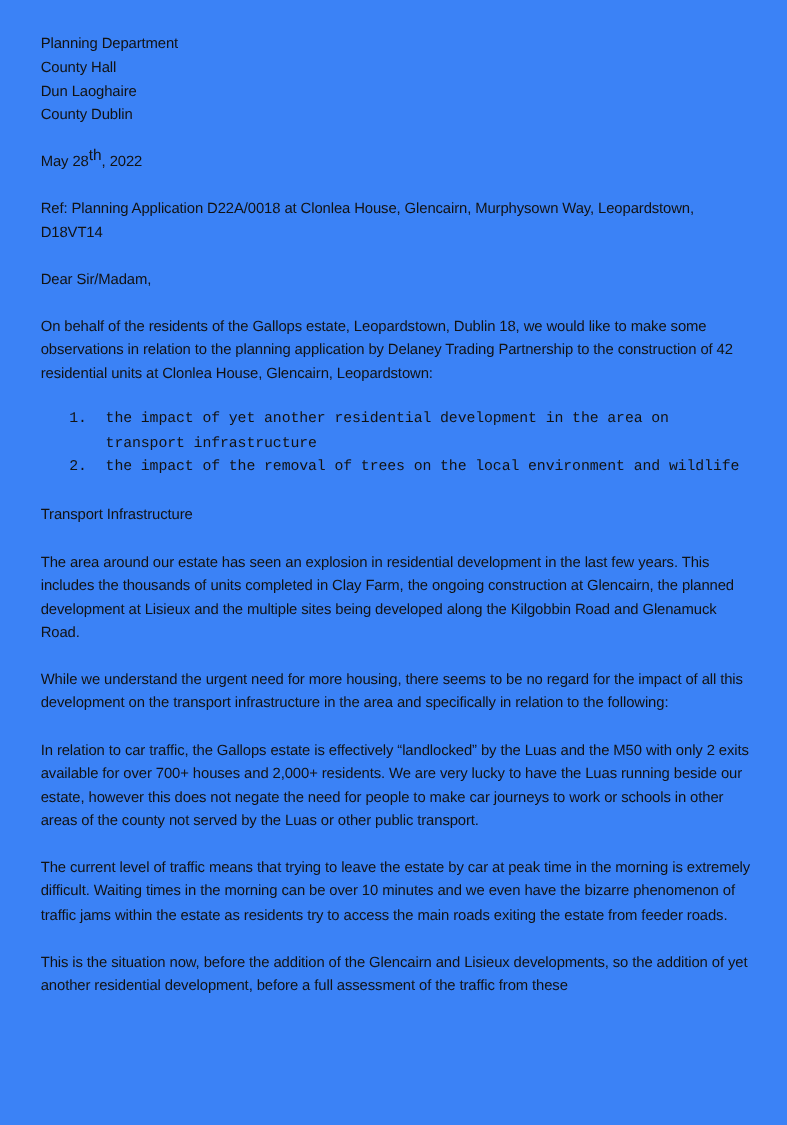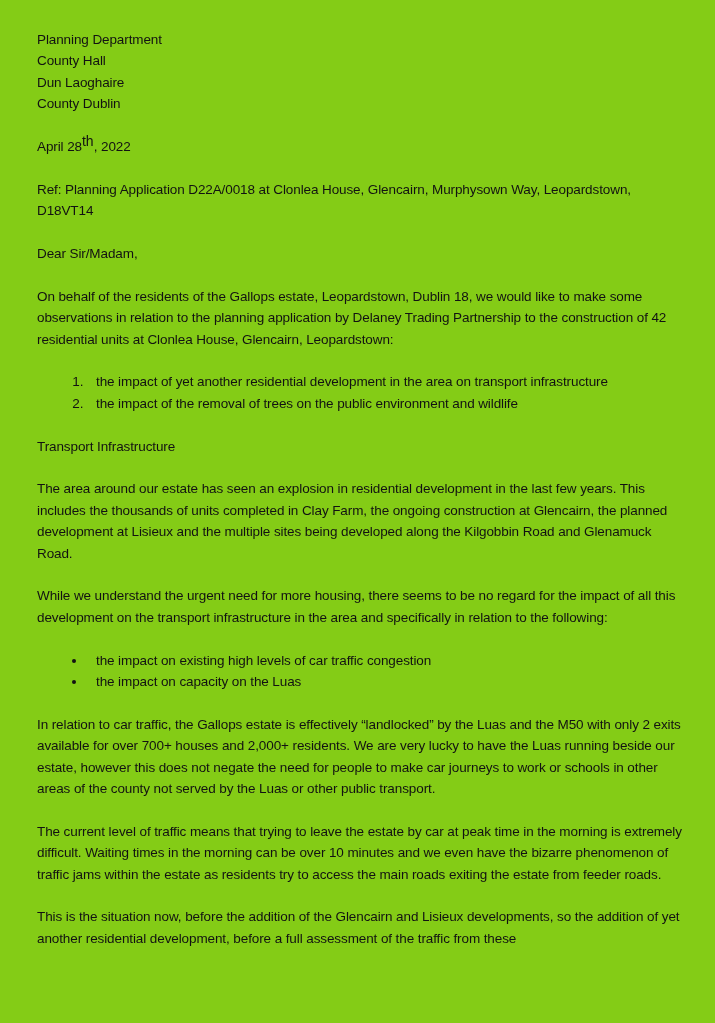--- a/index.html
+++ b/index.html
@@ -5,41 +5,42 @@
   html, body {
     margin: 0;
     padding: 0;
     background: #ffffff;
   }
   .page {
     position: relative;
     width: 715px;
     height: 1023px;
     box-sizing: border-box;
-    background: #84cc16;
+    background: #3b82f6;
     padding: 29px 33px 0 37px;
     overflow: hidden;
     font-family: "Liberation Sans", sans-serif;
     font-size: 13.5px;
     line-height: 21.4px;
     letter-spacing: -0.1px;
     color: #121212;
   }
   .block {
     margin: 0 0 21.4px 0;
   }
   p {
     margin: 0 0 21.4px 0;
   }
   .heading {
     font-weight: normal;
   }
   ol, ul {
     margin: 0 0 21.4px 0;
     padding-left: 50px;
+    font-family: Liberation Mono, monospace;
   }
   ol li, ul li {
     padding-left: 9px;
   }
   ul {
     list-style-type: disc;
   }
   sup {
     font-size: 14px;
     line-height: 0;
@@ -52,43 +53,39 @@
 
 <div class="page">
 
   <div class="block">
     <div>Planning Department</div>
     <div>County Hall</div>
     <div>Dun Laoghaire</div>
     <div>County Dublin</div>
   </div>
 
-  <p><span>April 28</span><sup>th</sup><span>, 2022</span></p>
+  <p><span>May 28</span><sup>th</sup><span>, 2022</span></p>
 
   <p>Ref: Planning Application D22A/0018 at Clonlea House, Glencairn, Murphysown Way, Leopardstown, D18VT14</p>
 
   <p>Dear Sir/Madam,</p>
 
   <p>On behalf of the residents of the Gallops estate, Leopardstown, Dublin 18, we would like to make some observations in relation to the planning application by Delaney Trading Partnership to the construction of 42 residential units at Clonlea House, Glencairn, Leopardstown:</p>
 
   <ol>
     <li>the impact of yet another residential development in the area on transport infrastructure</li>
-    <li>the impact of the removal of trees on the public environment and wildlife</li>
+    <li>the impact of the removal of trees on the local environment and wildlife</li>
   </ol>
 
   <p class="heading">Transport Infrastructure</p>
 
   <p>The area around our estate has seen an explosion in residential development in the last few years. This includes the thousands of units completed in Clay Farm, the ongoing construction at Glencairn, the planned development at Lisieux and the multiple sites being developed along the Kilgobbin Road and Glenamuck Road.</p>
 
   <p>While we understand the urgent need for more housing, there seems to be no regard for the impact of all this development on the transport infrastructure in the area and specifically in relation to the following:</p>
 
-  <ul>
-    <li>the impact on existing high levels of car traffic congestion</li>
-    <li>the impact on capacity on the Luas</li>
-  </ul>
 
   <p>In relation to car traffic, the Gallops estate is effectively “landlocked” by the Luas and the M50 with only 2 exits available for over 700+ houses and 2,000+ residents. We are very lucky to have the Luas running beside our estate, however this does not negate the need for people to make car journeys to work or schools in other areas of the county not served by the Luas or other public transport.</p>
 
   <p>The current level of traffic means that trying to leave the estate by car at peak time in the morning is extremely difficult. Waiting times in the morning can be over 10 minutes and we even have the bizarre phenomenon of traffic jams within the estate as residents try to access the main roads exiting the estate from feeder roads.</p>
 
   <p>This is the situation now, before the addition of the Glencairn and Lisieux developments, so the addition of yet another residential development, before a full assessment of the traffic from these</p>
 
 </div>
 
 </body></html>

